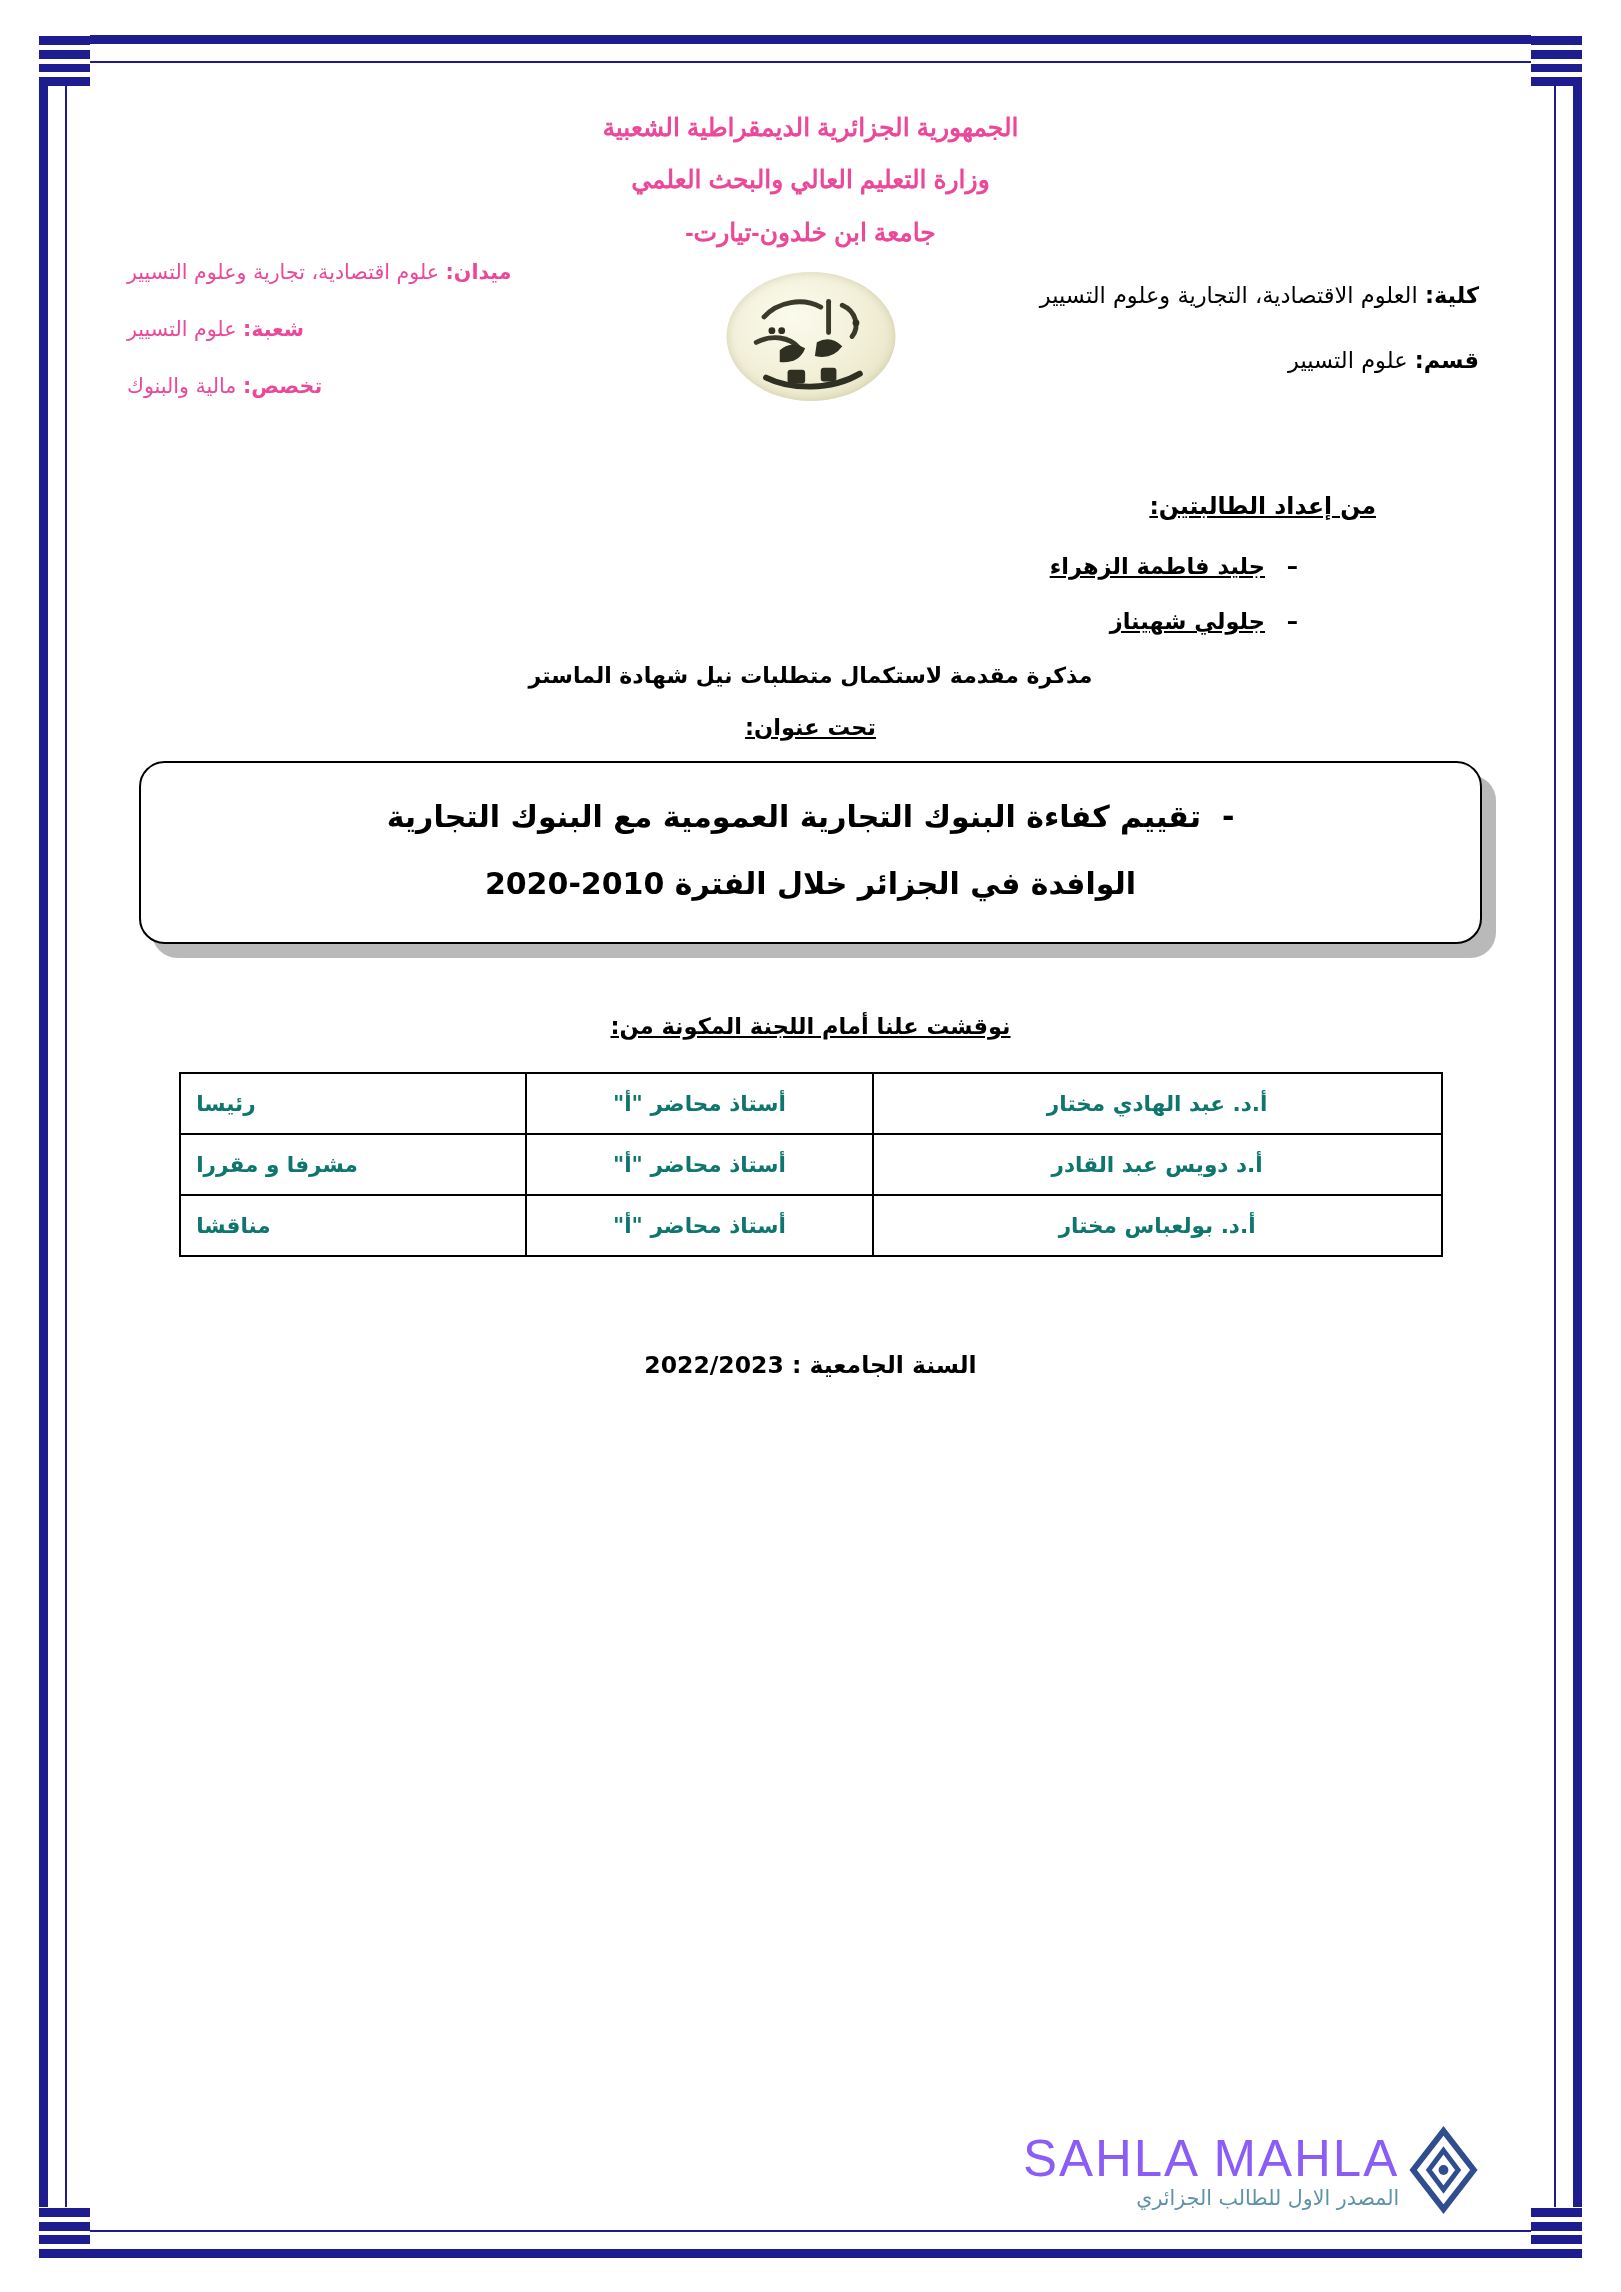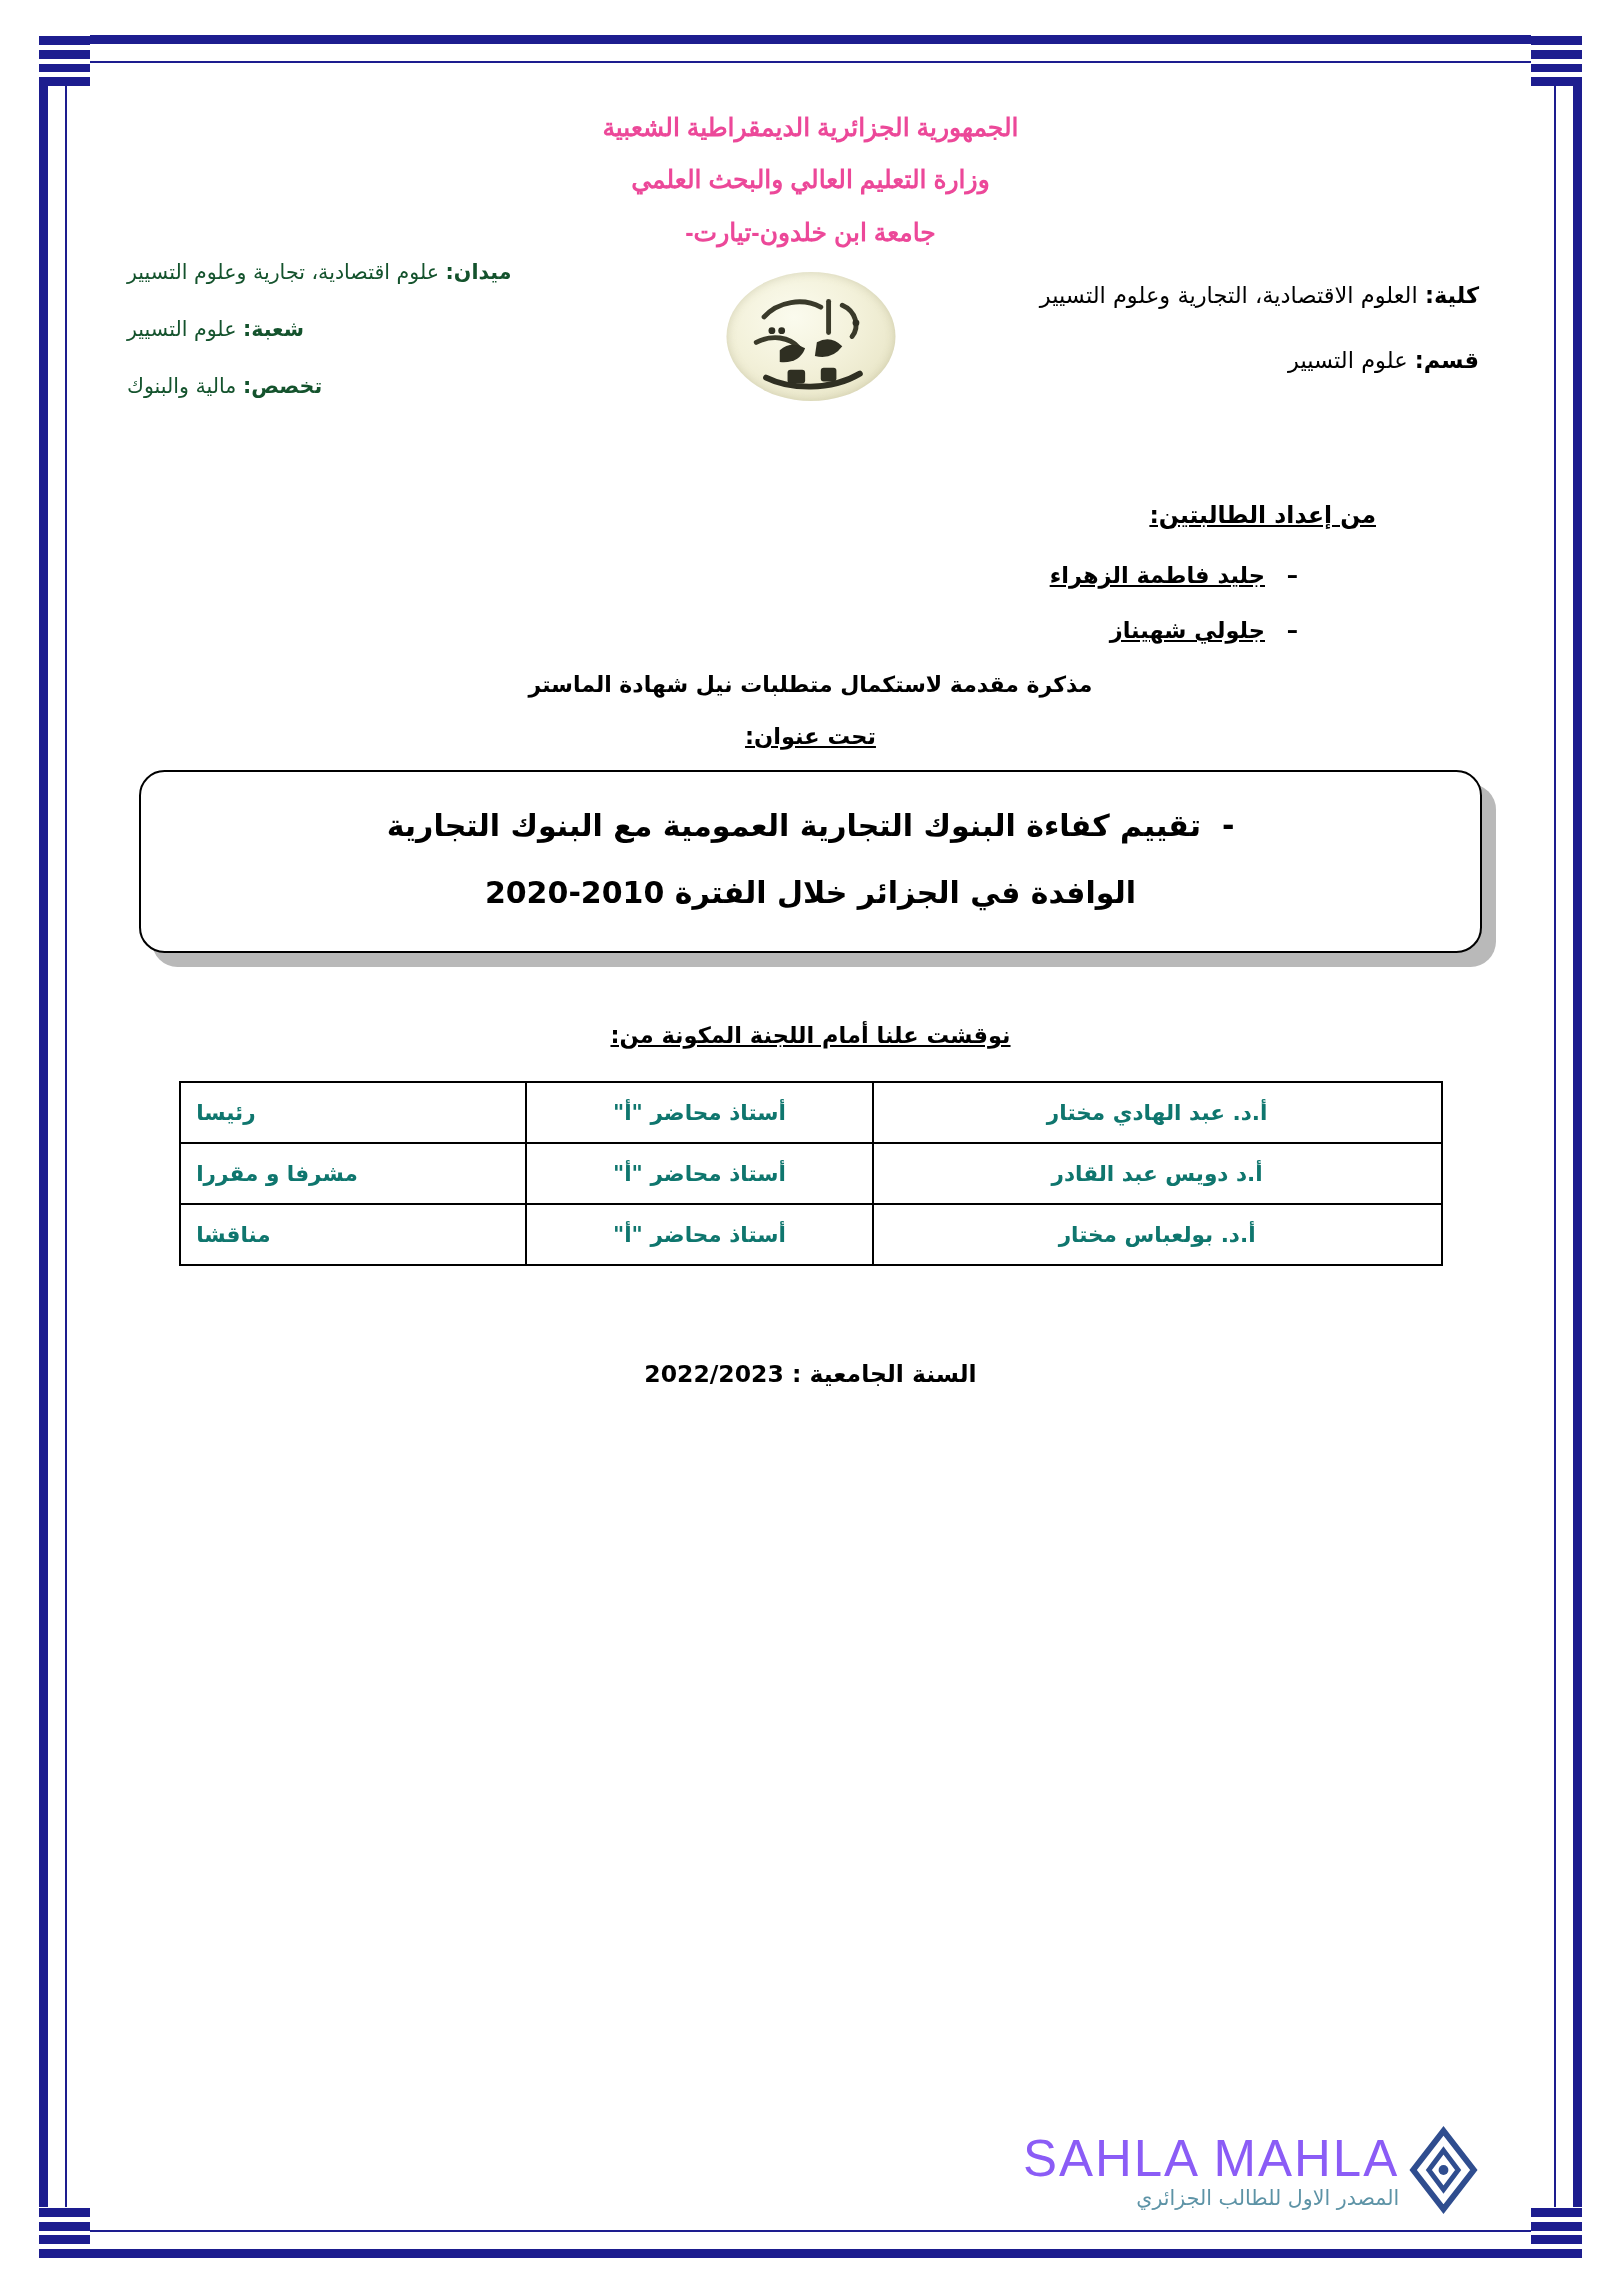--- a/index.html
+++ b/index.html
@@ -62,42 +62,42 @@
     position:absolute;right:15px;top:9.8px;width:588px;text-align:right;
   }
   .ident-left{
     position:absolute;left:0;top:-11.8px;width:549px;text-align:left;
   }
   .ident-right .row{
     font-size:22.5px;font-weight:bold;color:#000;margin-bottom:39px;
     white-space:nowrap;
   }
   .ident-left .row{
-    font-size:20.6px;font-weight:bold;color:#14532d;margin-bottom:33px;
+    font-size:20.6px;font-weight:bold;color:#ec4899;margin-bottom:33px;
     white-space:nowrap;
   }
   .ident-left .row .val{font-weight:normal;}
   .ident-right .row .val{font-weight:normal;}
 
   
   .logo-wrap{
     position:absolute;left:50%;top:0;transform:translateX(-50%);
     width:169px;height:129px;
   }
   .logo-oval{
     width:169px;height:129px;border-radius:50%/50%;
     background:radial-gradient(ellipse at 40% 35%, #fbfbee 0%, #f3f1da 45%, #e9e6c8 80%, #dedaba 100%);
     position:relative;overflow:hidden;
     box-shadow:inset 0 0 9.8px rgba(120,115,70,.25);
   }
   .logo-oval svg{position:absolute;left:0;top:0;}
 
   
   .students{
-    margin-top:43px;
+    margin-top:34px;
     text-align:right;
     padding-right:118px;
   }
   .students .heading{
     font-size:23.5px;font-weight:bold;text-decoration:underline;
     margin-bottom:33px;
   }
   .students .name{
     font-size:22.5px;font-weight:bold;
     margin-bottom:29px;

